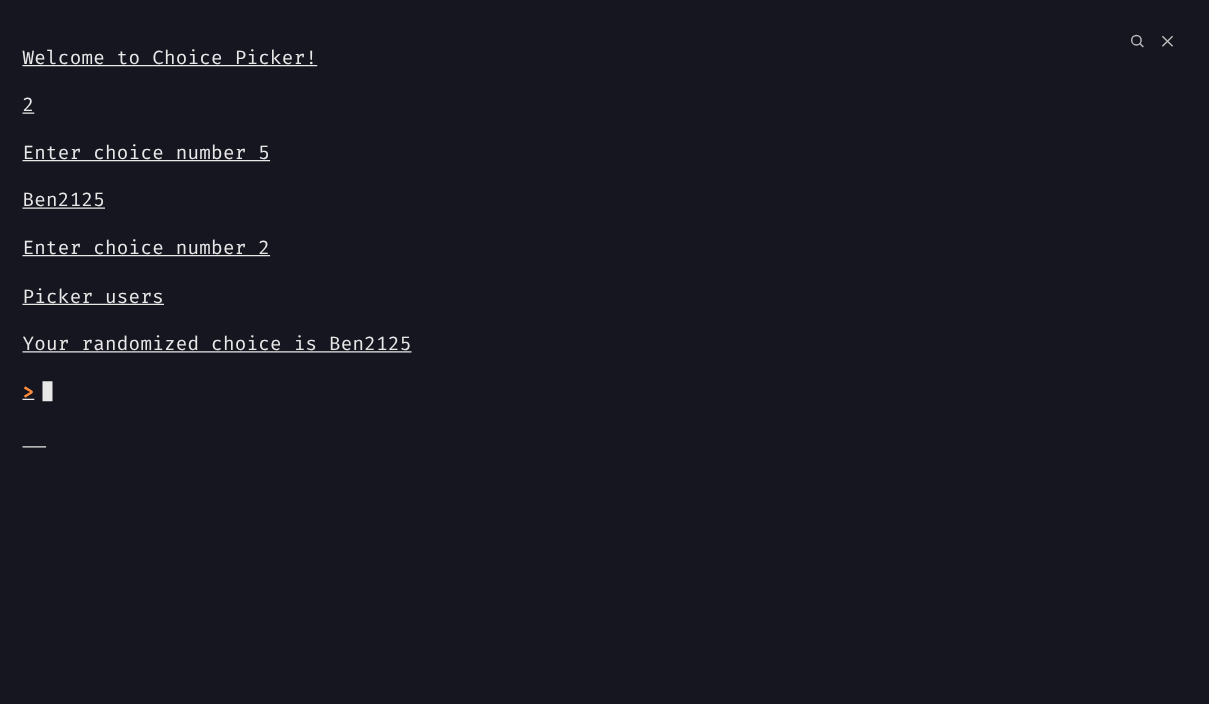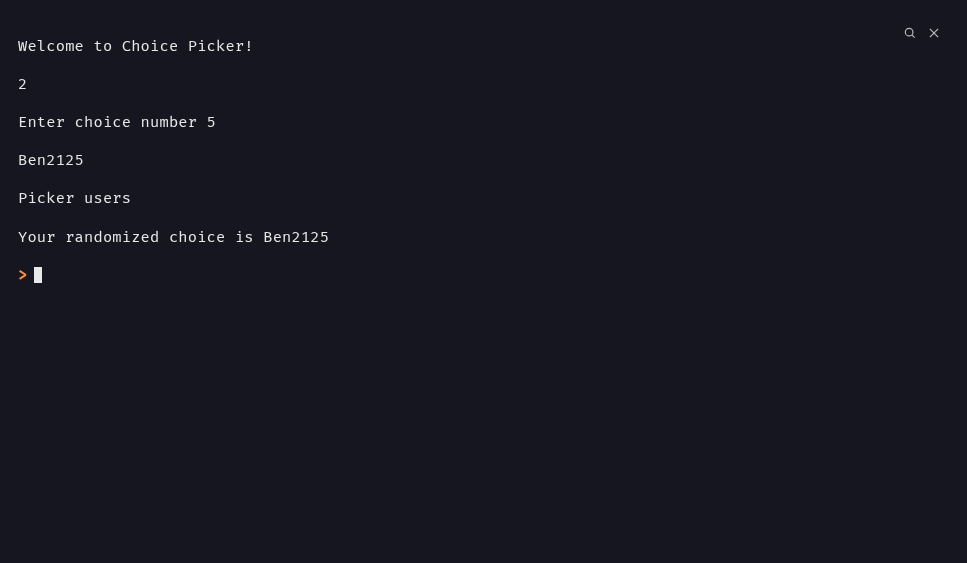--- a/index.html
+++ b/index.html
@@ -44,20 +44,21 @@
       cursor: pointer;
       display: inline-flex;
       align-items: center;
       justify-content: center;
     }
     .terminal-output {
       padding: 10px 10px;
       line-height: 1.27;
       white-space: pre;
       letter-spacing: 0.2px;
+      text-decoration: underline;
     }
     .prompt-line {
       display: flex;
       align-items: center;
     }
     .prompt-symbol {
       color: #ff8c3a;
       font-weight: bold;
       margin-right: 6px;
     }
@@ -87,18 +88,19 @@
           <line x1="19" y1="5" x2="5" y2="19"></line>
         </svg>
     </span>
   </div>
 
   <div class="terminal-output">
 <div>Welcome to Choice Picker!</div>
 <div>2</div>
 <div>Enter choice number 5</div>
 <div>Ben2125</div>
+<div>Enter choice number 2</div>
 <div>Picker users</div>
 <div>Your randomized choice is Ben2125</div>
 <div class="prompt-line"><span class="prompt-symbol">&gt;</span><span class="cursor"></span></div>
   </div>
 
 </div>
 
 </body></html>

